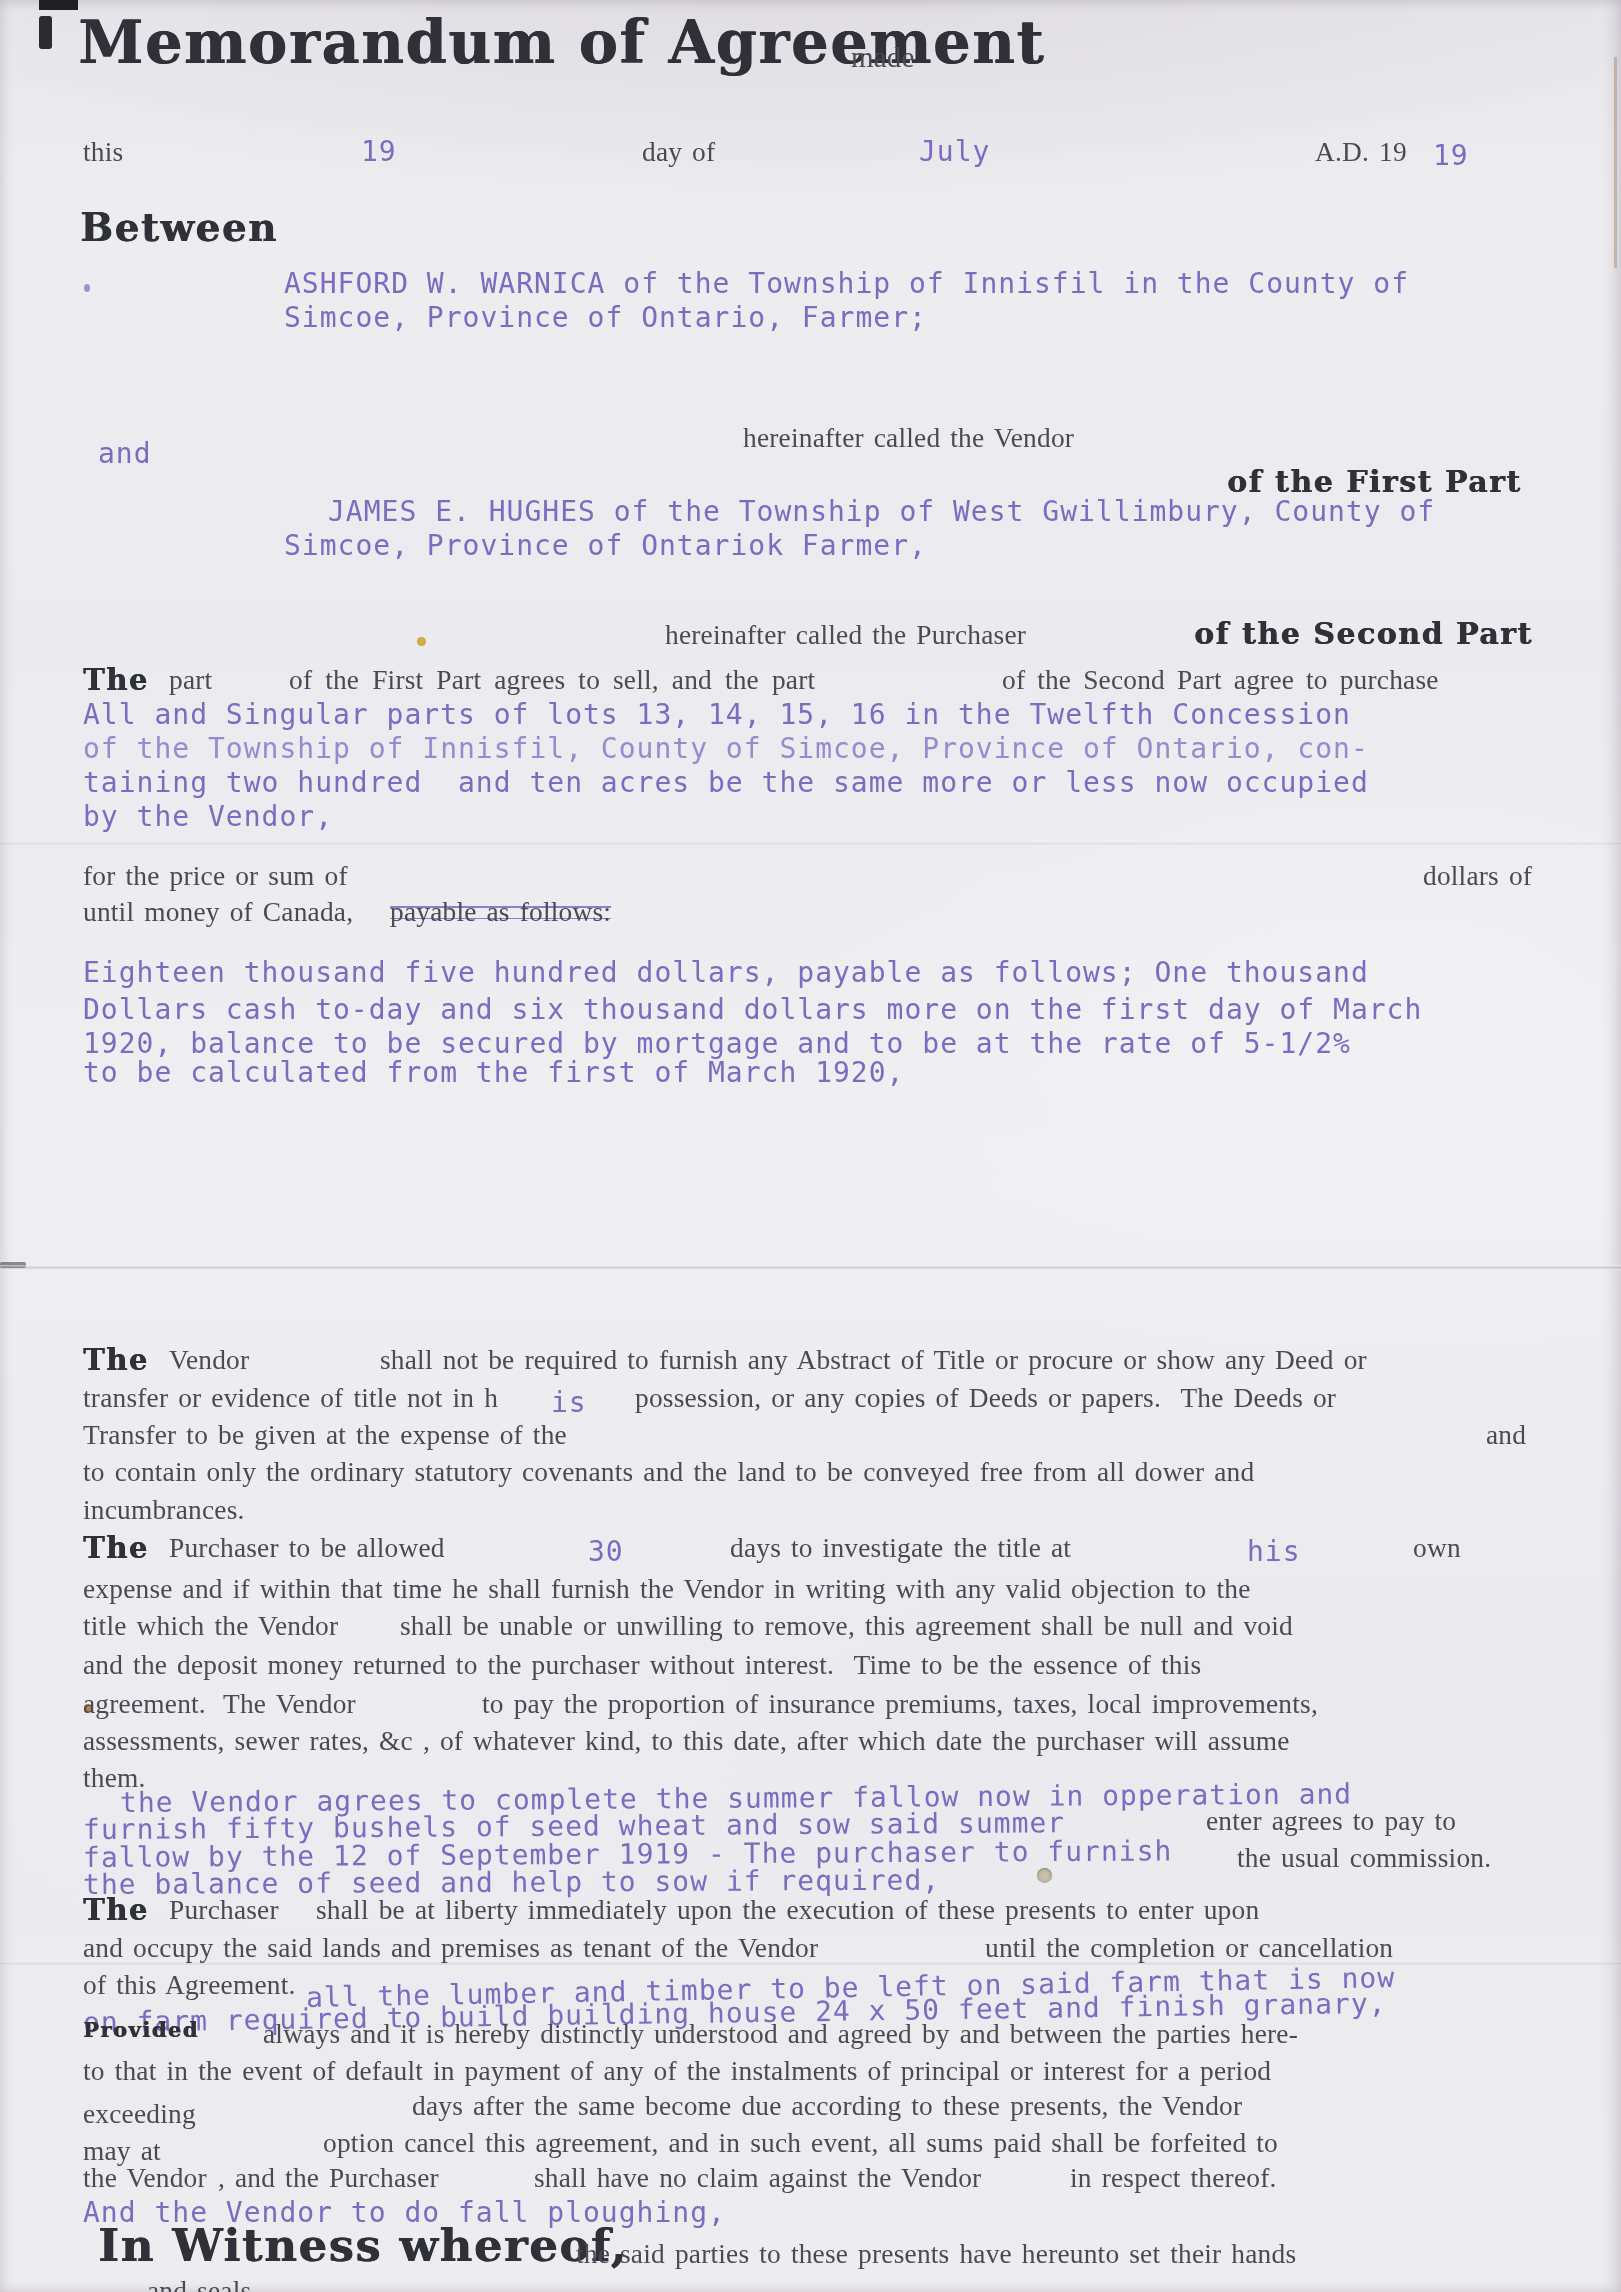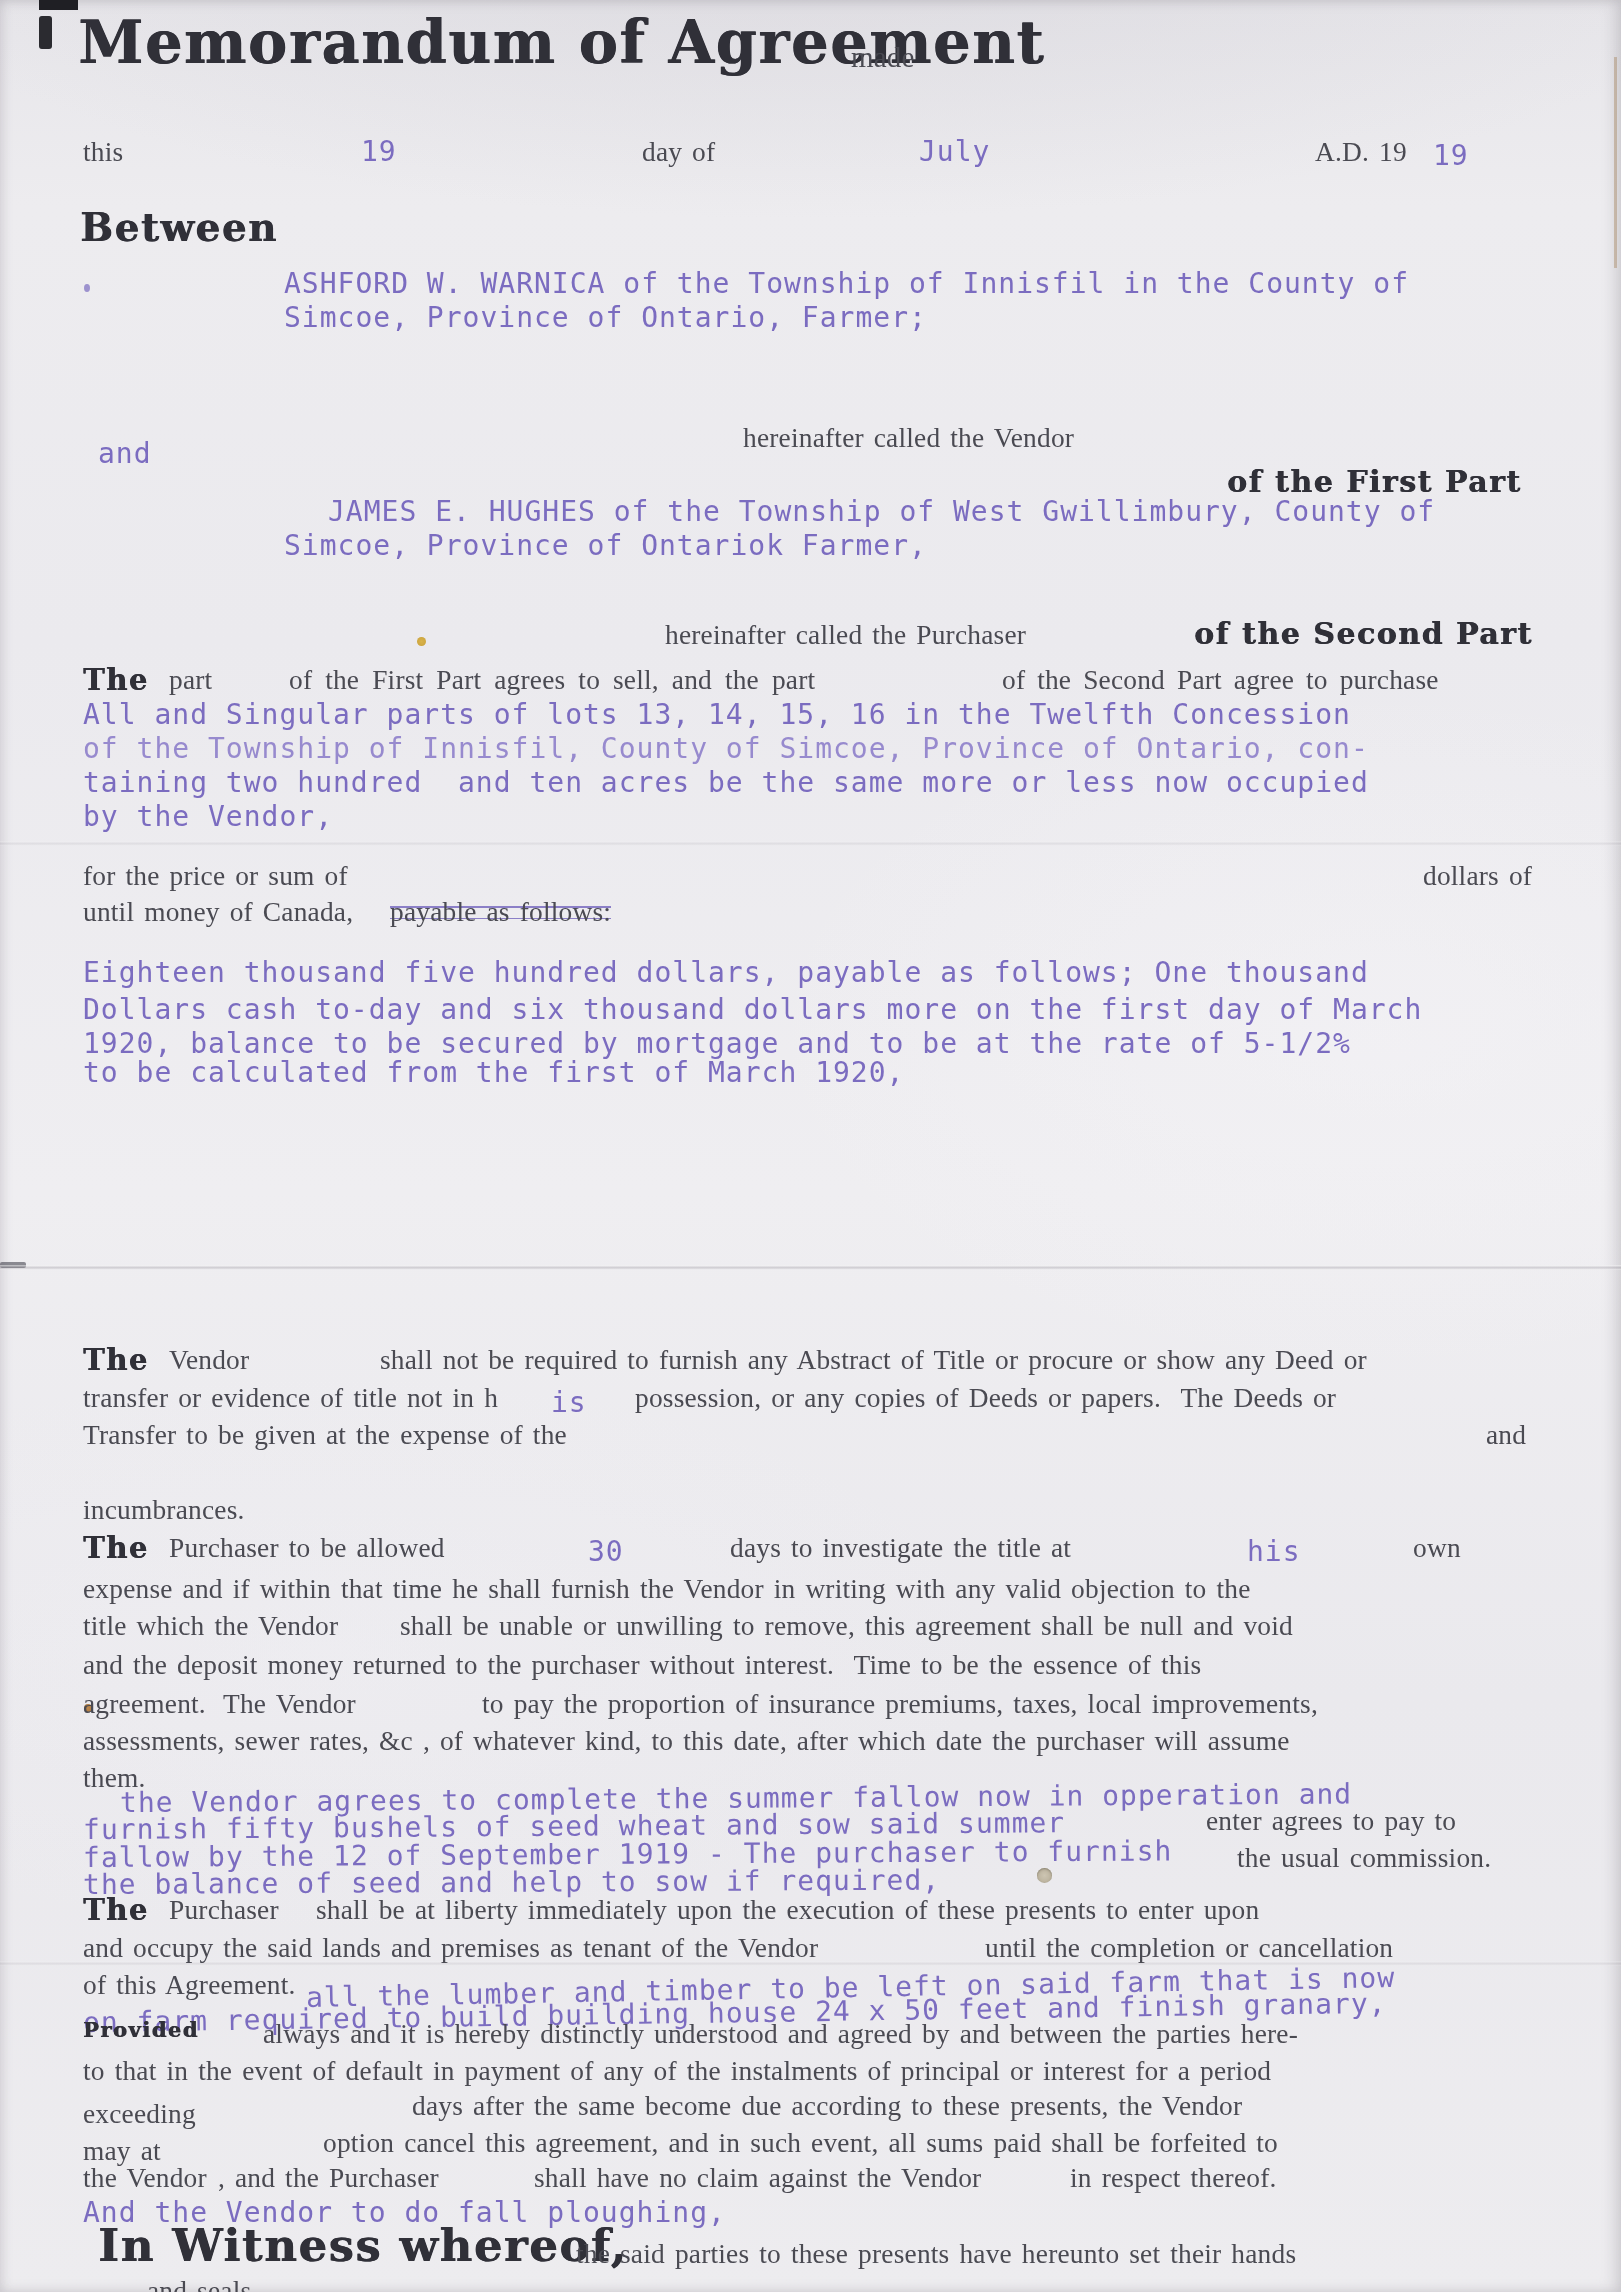--- a/index.html
+++ b/index.html
@@ -99,20 +99,21 @@
   <span class="t" style="left:83px; top:1056px;">to be calculated from the first of March 1920,</span>
 
   <span class="b" style="left:83px; top:1343px; font-size:29px;">The</span>
   <span class="p" style="left:169px; top:1345px;">Vendor</span>
   <span class="p" style="left:380px; top:1345px;">shall not be required to furnish any Abstract of Title or procure or show any Deed or</span>
   <span class="p" style="left:83px; top:1383px;">transfer or evidence of title not in h</span>
   <span class="t" style="left:551px; top:1386px;">is</span>
   <span class="p" style="left:635px; top:1383px;">possession, or any copies of Deeds or papers.  The Deeds or</span>
   <span class="p" style="left:83px; top:1420px;">Transfer to be given at the expense of the</span>
   <span class="p" style="left:1486px; top:1420px;">and</span>
+  <span class="p" style="left:83px; top:1457px;">to contain only the ordinary statutory covenants and the land to be conveyed free from all dower and</span>
   <span class="p" style="left:83px; top:1495px;">incumbrances.</span>
 
   <span class="b" style="left:83px; top:1531px; font-size:29px;">The</span>
   <span class="p" style="left:169px; top:1533px;">Purchaser to be allowed</span>
   <span class="t" style="left:588px; top:1535px;">30</span>
   <span class="p" style="left:730px; top:1533px;">days to investigate the title at</span>
   <span class="t" style="left:1247px; top:1535px;">his</span>
   <span class="p" style="left:1413px; top:1533px;">own</span>
   <span class="p" style="left:83px; top:1574px;">expense and if within that time he shall furnish the Vendor in writing with any valid objection to the</span>
   <span class="p" style="left:83px; top:1611px;">title which the Vendor</span>

